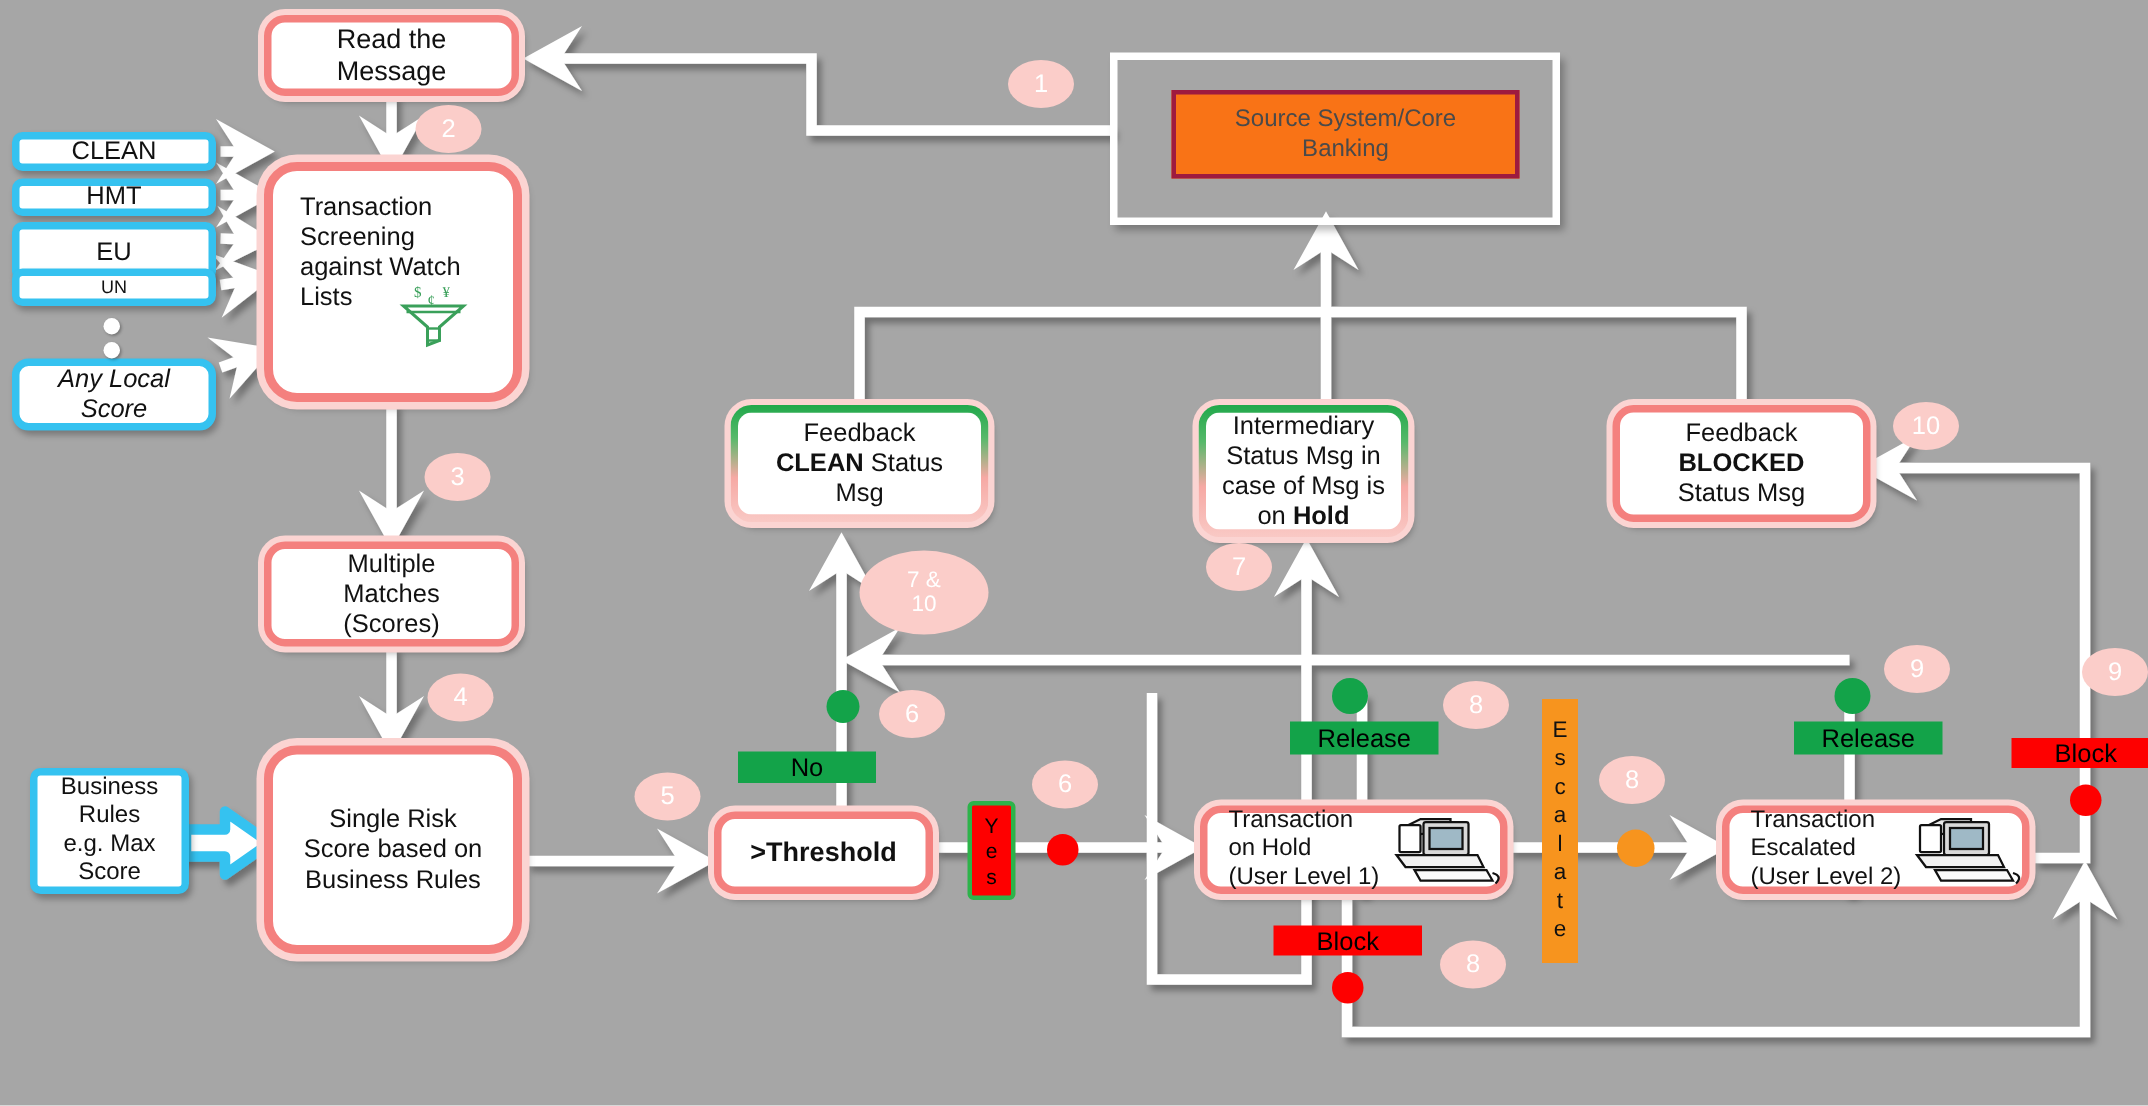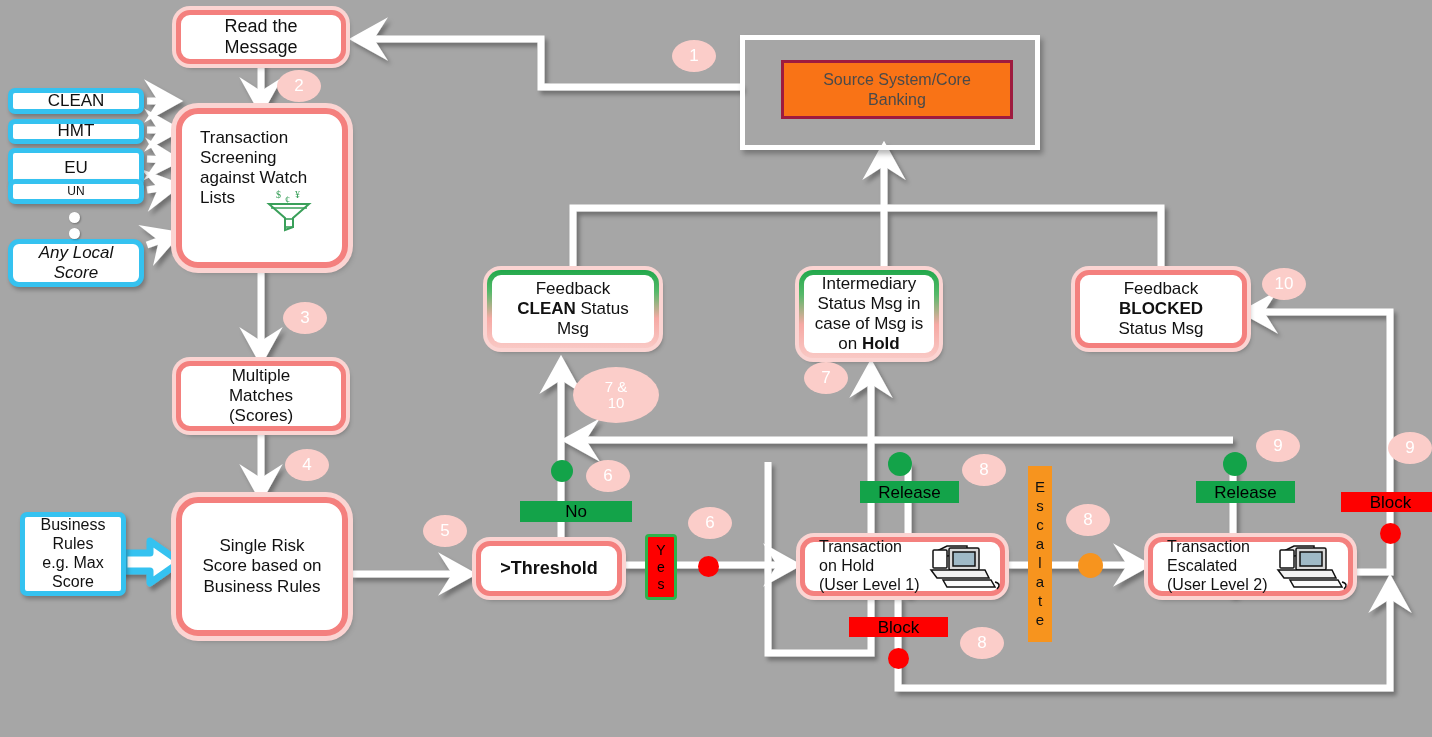--- a/index.html
+++ b/index.html
@@ -243,21 +243,21 @@
       <rect x="8" y="6" width="14" height="18" rx="1"></rect>
       <rect x="24" y="4" width="30" height="22" rx="1.5" fill="#d9d9d9"></rect>
       <rect x="28" y="8" width="22" height="14" fill="#9fb9c6"></rect>
       <path d="M6,26 L60,26 L64,34 L12,34 Z" fill="#f2f2f2"></path>
       <path d="M18,36 L66,36 L70,43 L22,43 Z" fill="#fafafa"></path>
       <path d="M70,38 q7,2 2,7" fill="none"></path>
     </g>
   </svg>
 
   <div class="dot dot-green" style="left:551px;top:460px;width:22px;height:22px;"></div>
-  <div class="chip chip-green" style="left:520px;top:501px;width:112px;height:21px;font-size:17px;">
+  <div class="chip chip-green" style="left:492px;top:501px;width:92px;height:21px;font-size:17px;">
     <span>No</span>
   </div>
 
   <div class="chip chip-yes" style="left:645px;top:534px;width:26px;height:60px;font-size:14px;">
     <span>Yes</span>
   </div>
   <div class="dot dot-red" style="left:698px;top:556px;width:21px;height:21px;"></div>
 
   <div class="dot dot-green" style="left:888px;top:452px;width:24px;height:24px;"></div>
   <div class="chip chip-green" style="left:860px;top:481px;width:99px;height:22px;font-size:17px;">

